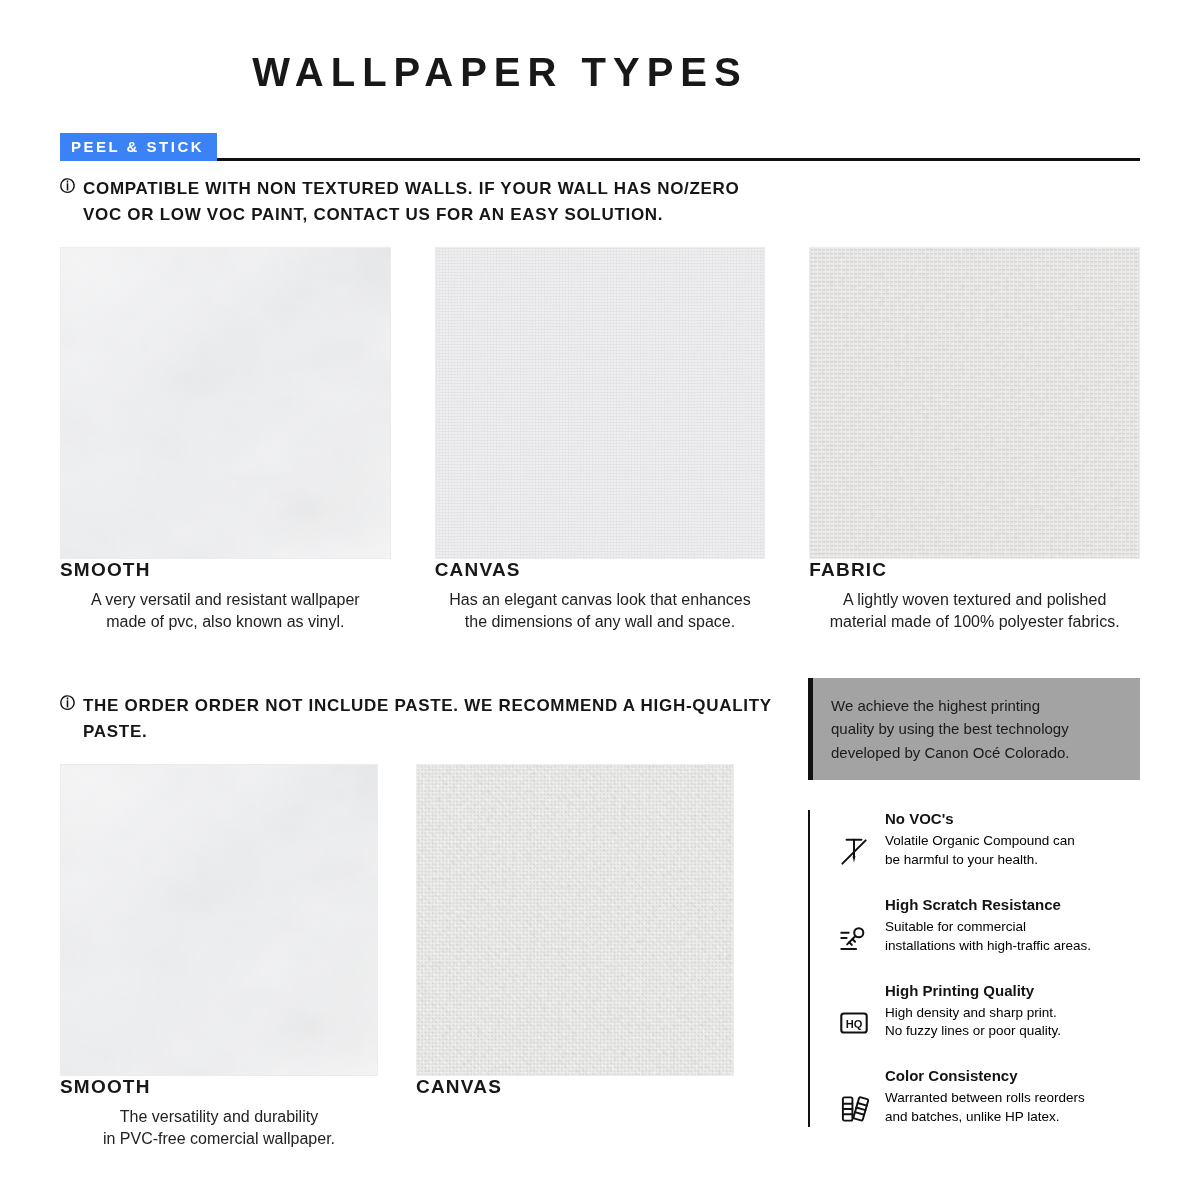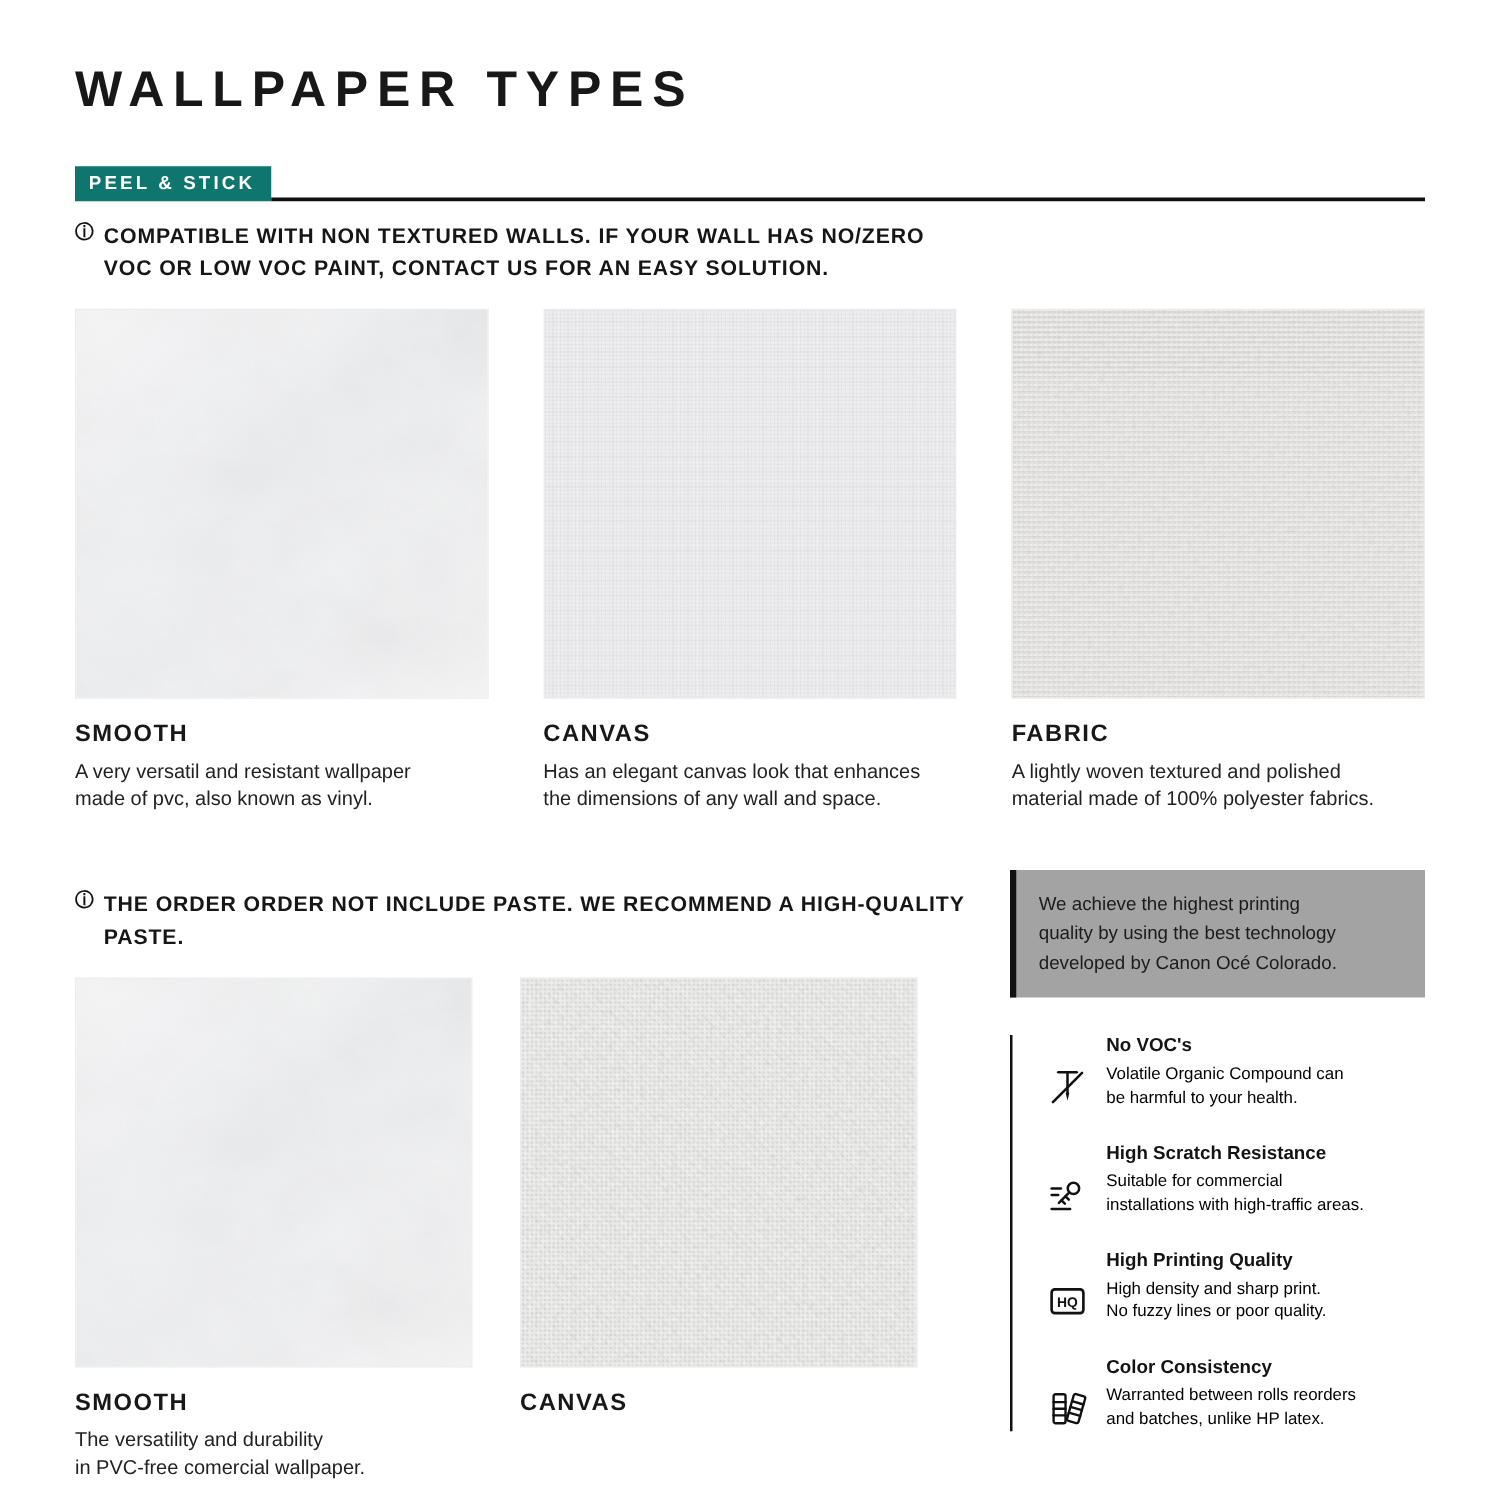--- a/index.html
+++ b/index.html
@@ -6,27 +6,27 @@
   body{
     width:1200px;height:1200px;overflow:hidden;
     background:#ffffff;color:#111;
     font-family:"Liberation Sans",sans-serif;
   }
   .page{padding:42px 60px 0;box-sizing:border-box;}
 
   
   .title{
     font-size:40px;font-weight:700;letter-spacing:7px;
-    margin:8px 0 38px;width:880px;text-align:left;color:#181818;
+    margin:8px 0 38px;width:880px;text-align:center;color:#181818;
   }
 
   
   .sec-head{display:flex;align-items:flex-end;}
   .sec-label{
-    background:#0f766e;color:#fff;font-size:15px;font-weight:700;
+    background:#3b82f6;color:#fff;font-size:15px;font-weight:700;
     letter-spacing:2.5px;padding:5px 13px 5px 11px;line-height:1.2;white-space:nowrap;
   }
   .sec-line{flex:1;height:3px;background:#101010;}
 
   
   .note{display:flex;gap:8px;margin-top:15px;align-items:flex-start;}
   .info-glyph{font-size:15px;line-height:1.35;font-weight:600;}
   .note-text{
     font-size:17px;letter-spacing:.7px;line-height:1.5;
     white-space:pre-line;color:#161616;font-weight:700;
@@ -55,22 +55,22 @@
     background-size:4px 4px, auto, auto;
   }
   .tex-rough{
     background-color:#f3f3f2;
     background-image:
       radial-gradient(circle at 1.5px 1.5px, rgba(0,0,0,0.085) .8px, transparent 1.5px),
       repeating-linear-gradient(45deg, rgba(0,0,0,.02) 0 2px, transparent 2px 5px);
     background-size:3.5px 3.5px, auto;
   }
 
-  .card-name{font-size:19px;font-weight:700;letter-spacing:1.2px;margin-top:18px;color:#181818;}
-  .card-desc{font-size:16px;line-height:1.35;margin-top:8px;white-space:pre-line;color:#222;}
+  .card-name{font-size:19px;font-weight:700;letter-spacing:1.2px;color:#181818;}
+  .card-desc{font-size:16px;line-height:1.35;margin-top:8px;white-space:pre-line;color:#222;text-align:center;}
 
   
   .bottom{display:grid;grid-template-columns:730px 332px;gap:18px;margin-top:46px;align-items:start;}
 
   
   .quality-box{
     background:#a3a3a3;border-left:5px solid #111;
     padding:16px 18px;font-size:15px;line-height:1.55;color:#1b1b1b;
     white-space:pre-line;box-sizing:border-box;
   }

